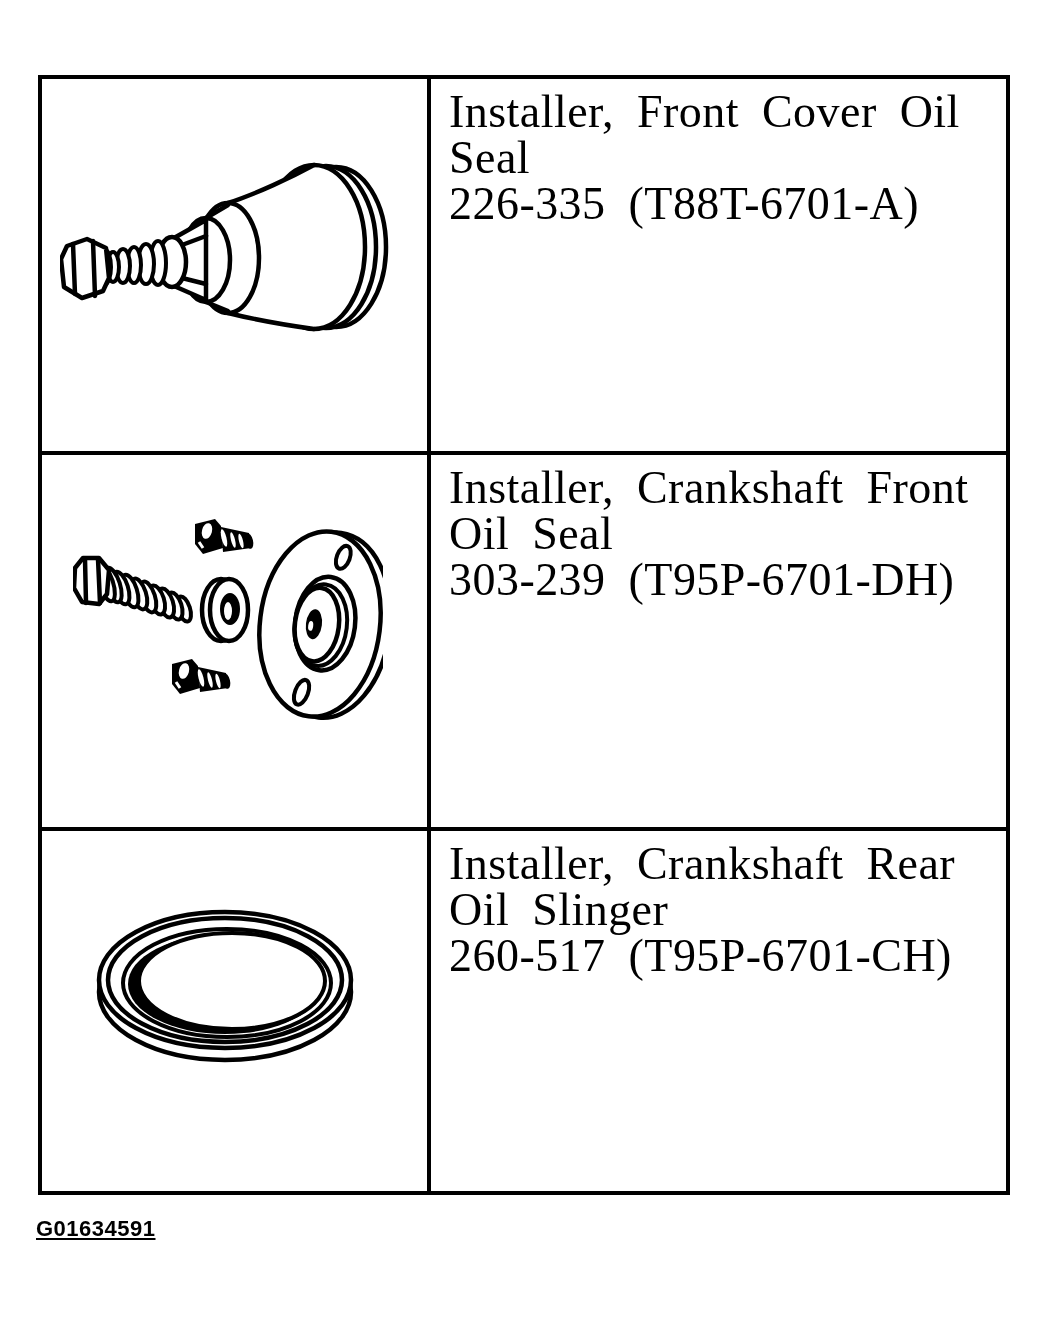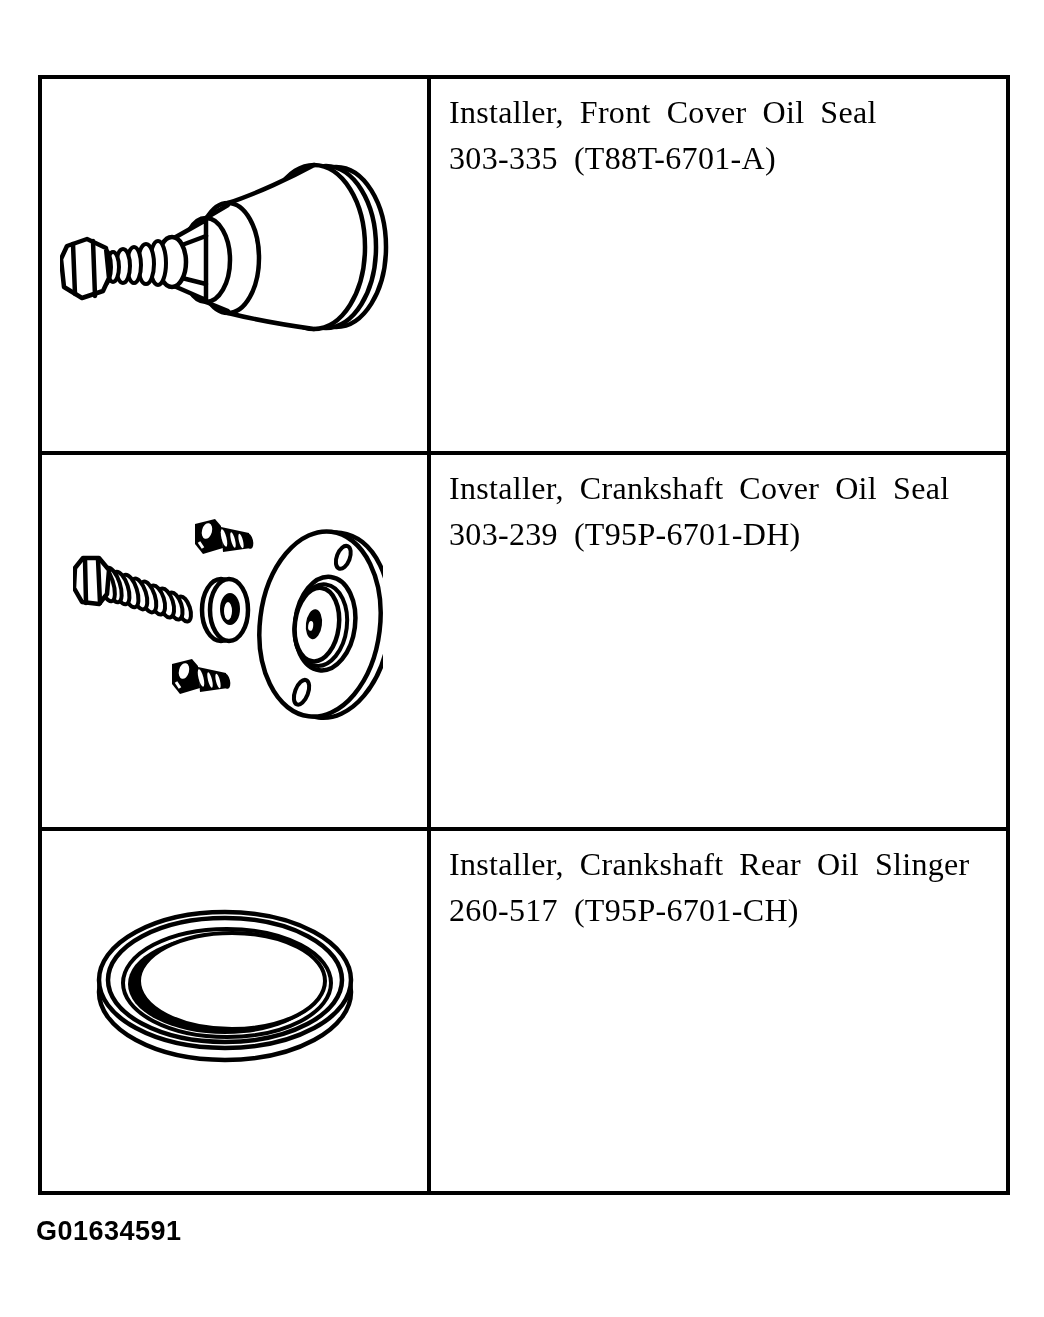--- a/index.html
+++ b/index.html
@@ -37,21 +37,21 @@
   .cell-img {
     box-sizing: border-box;
     width: 389px;
     border-right: 4px solid #000;
     overflow: hidden;
   }
   .cell-text {
     flex: 1;
     box-sizing: border-box;
     padding: 10px 24px 0 18px;
-    font-size: 32px;
+    font-size: 46px;
     line-height: 46px;
     word-spacing: 0.24em;
     letter-spacing: 0.01em;
   }
   .tool-name, .part-number { display: block; }
   .pad-1 { padding: 69px 0 0 18px; }
   .pad-2 { padding: 57px 0 0 31px; }
   .pad-3 { padding: 77px 0 0 53px; }
   svg { display: block; }
   .ln  { fill: #fff; stroke: #000; stroke-width: 4.5; stroke-linejoin: round; stroke-linecap: round; }
@@ -59,22 +59,23 @@
   .nf  { fill: none; stroke: #000; stroke-width: 4.5; stroke-linejoin: round; stroke-linecap: round; }
   .bk  { fill: #000; stroke: none; }
   .wt  { fill: #fff; stroke: none; }
   .edge{ fill: #fff; stroke: none; }
   .footer-id {
     position: absolute;
     left: 36px;
     top: 1216px;
     font-family: "Liberation Sans", sans-serif;
     font-weight: bold;
-    font-size: 27px;
+    font-size: 22px;
     letter-spacing: 0.5px;
+    text-decoration: underline;
   }
 </style>
 </head>
 <body>
 
 <div class="doc-table">
 
   <div class="row row-1">
     <div class="cell-img pad-1">
       <svg width="332" height="200" viewBox="0 0 332 200">
@@ -106,21 +107,21 @@
 
         <ellipse class="lt" cx="44" cy="119" rx="7" ry="18"></ellipse>
 
         <polygon class="ln" points="1,111 7,98 27,91 46,100 49,130 43,143 22,150 4,139"></polygon>
         <path class="nf" d="M 13,96 L 15,146"></path>
         <path class="nf" d="M 33,93 L 35,148"></path>
       </svg>
     </div>
     <div class="cell-text">
       <span class="tool-name">Installer, Front Cover Oil Seal</span>
-      <span class="part-number">303-335 (T88T-6701-A)</span>
+      <span class="part-number">226-335 (T88T-6701-A)</span>
     </div>
   </div>
 
   <div class="row row-2">
     <div class="cell-img pad-2">
       <svg width="310" height="210" viewBox="0 0 310 210">
         <defs>
           <g id="smallbolt">
             <polygon class="bk" points="2,6 22,1 28,8 30,30 10,36 2,26"></polygon>
             <ellipse class="wt" cx="14" cy="13" rx="5" ry="8" transform="rotate(15 14 13)"></ellipse>
@@ -162,21 +163,21 @@
         <ellipse class="lt" cx="33" cy="71" rx="7" ry="19" transform="rotate(-18 33 71)"></ellipse>
         <polygon class="ln" points="2,56 10,46 26,46 36,58 34,82 26,92 9,90 1,76"></polygon>
         <path class="nf" d="M 12,47 L 13,91"></path>
         <path class="nf" d="M 25,47 L 27,91"></path>
 
         <use href="#smallbolt" transform="translate(120,6)"></use>
         <use href="#smallbolt" transform="translate(97,146)"></use>
       </svg>
     </div>
     <div class="cell-text">
-      <span class="tool-name">Installer, Crankshaft Cover Oil Seal</span>
+      <span class="tool-name">Installer, Crankshaft Front Oil Seal</span>
       <span class="part-number">303-239 (T95P-6701-DH)</span>
     </div>
   </div>
 
   <div class="row row-3">
     <div class="cell-img pad-3">
       <svg width="264" height="160" viewBox="0 0 264 160">
 
         <ellipse class="ln" cx="130" cy="84" rx="126" ry="68"></ellipse>
 

